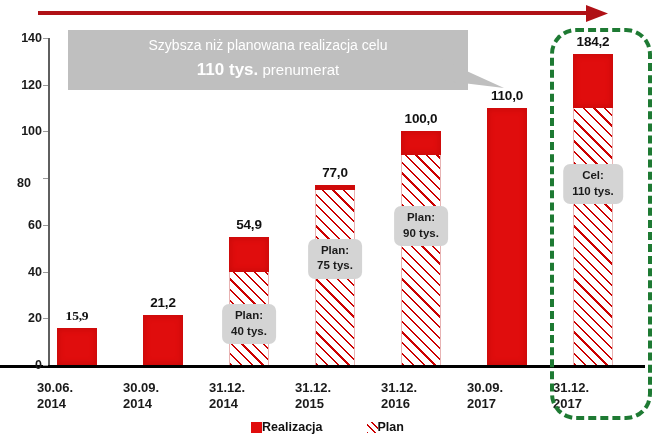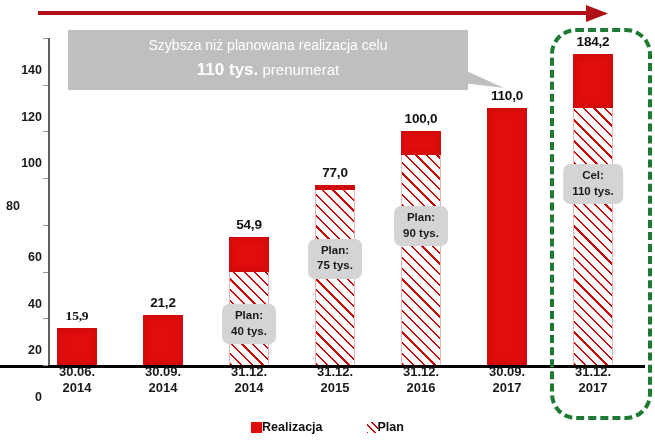--- a/index.html
+++ b/index.html
@@ -45,21 +45,20 @@
   
   .ytick {
     position: absolute;
     right: 100%;
     margin-right: 6px;
     transform: translateY(-50%);
     font-size: 12.5px;
     font-weight: bold;
     color: #1a1a1a;
     white-space: nowrap;
-    margin-top: 32px;
   }
   .ytick-mark {
     position: absolute;
     left: 0px;
     width: 5px; height: 1px;
     background: #9a9a9a;
   }
 
   
   .bar-slot {
@@ -115,22 +114,22 @@
     font-size: 11.5px;
     font-weight: bold;
     color: #1a1a1a;
     line-height: 1.35;
     white-space: nowrap;
   }
 
   
   .xlabel {
     position: absolute;
-    top: 364px;
-    text-align: center;
+    top: 380px;
+    text-align: left;
     font-size: 13px;
     font-weight: bold;
     color: #1a1a1a;
     line-height: 1.25;
   }
 
   
   .banner {
     position: absolute;
     left: 68px; top: 30px;
@@ -198,21 +197,21 @@
   </div>
   <div class="x-axis-line"></div>
 
   <div id="yticks">
       <div class="ytick" style="position: absolute; right: auto; left: 6px; width: 36px; text-align: right; top: 38px;">140</div>
       <div class="ytick-mark" style="position: absolute; left: 43px; top: 38px;"></div>
       <div class="ytick" style="position: absolute; right: auto; left: 6px; width: 36px; text-align: right; top: 84.7143px;">120</div>
       <div class="ytick-mark" style="position: absolute; left: 43px; top: 84.7143px;"></div>
       <div class="ytick" style="position: absolute; right: auto; left: 6px; width: 36px; text-align: right; top: 131.429px;">100</div>
       <div class="ytick-mark" style="position: absolute; left: 43px; top: 131.429px;"></div>
-      <div class="ytick" style="position: absolute; right: auto; left: 6px; width: 36px; text-align: left; top: 174px;">80</div>
+      <div class="ytick" style="position: absolute; right: auto; left: 6px; width: 36px; text-align: center; top: 183px;">80</div>
       <div class="ytick-mark" style="position: absolute; left: 43px; top: 178.143px;"></div>
       <div class="ytick" style="position: absolute; right: auto; left: 6px; width: 36px; text-align: right; top: 224.857px;">60</div>
       <div class="ytick-mark" style="position: absolute; left: 43px; top: 224.857px;"></div>
       <div class="ytick" style="position: absolute; right: auto; left: 6px; width: 36px; text-align: right; top: 271.571px;">40</div>
       <div class="ytick-mark" style="position: absolute; left: 43px; top: 271.571px;"></div>
       <div class="ytick" style="position: absolute; right: auto; left: 6px; width: 36px; text-align: right; top: 318.286px;">20</div>
       <div class="ytick-mark" style="position: absolute; left: 43px; top: 318.286px;"></div>
       <div class="ytick" style="position: absolute; right: auto; left: 6px; width: 36px; text-align: right; top: 365px;">0</div>
       <div class="ytick-mark" style="position: absolute; left: 43px; top: 365px;"></div>
     </div>

